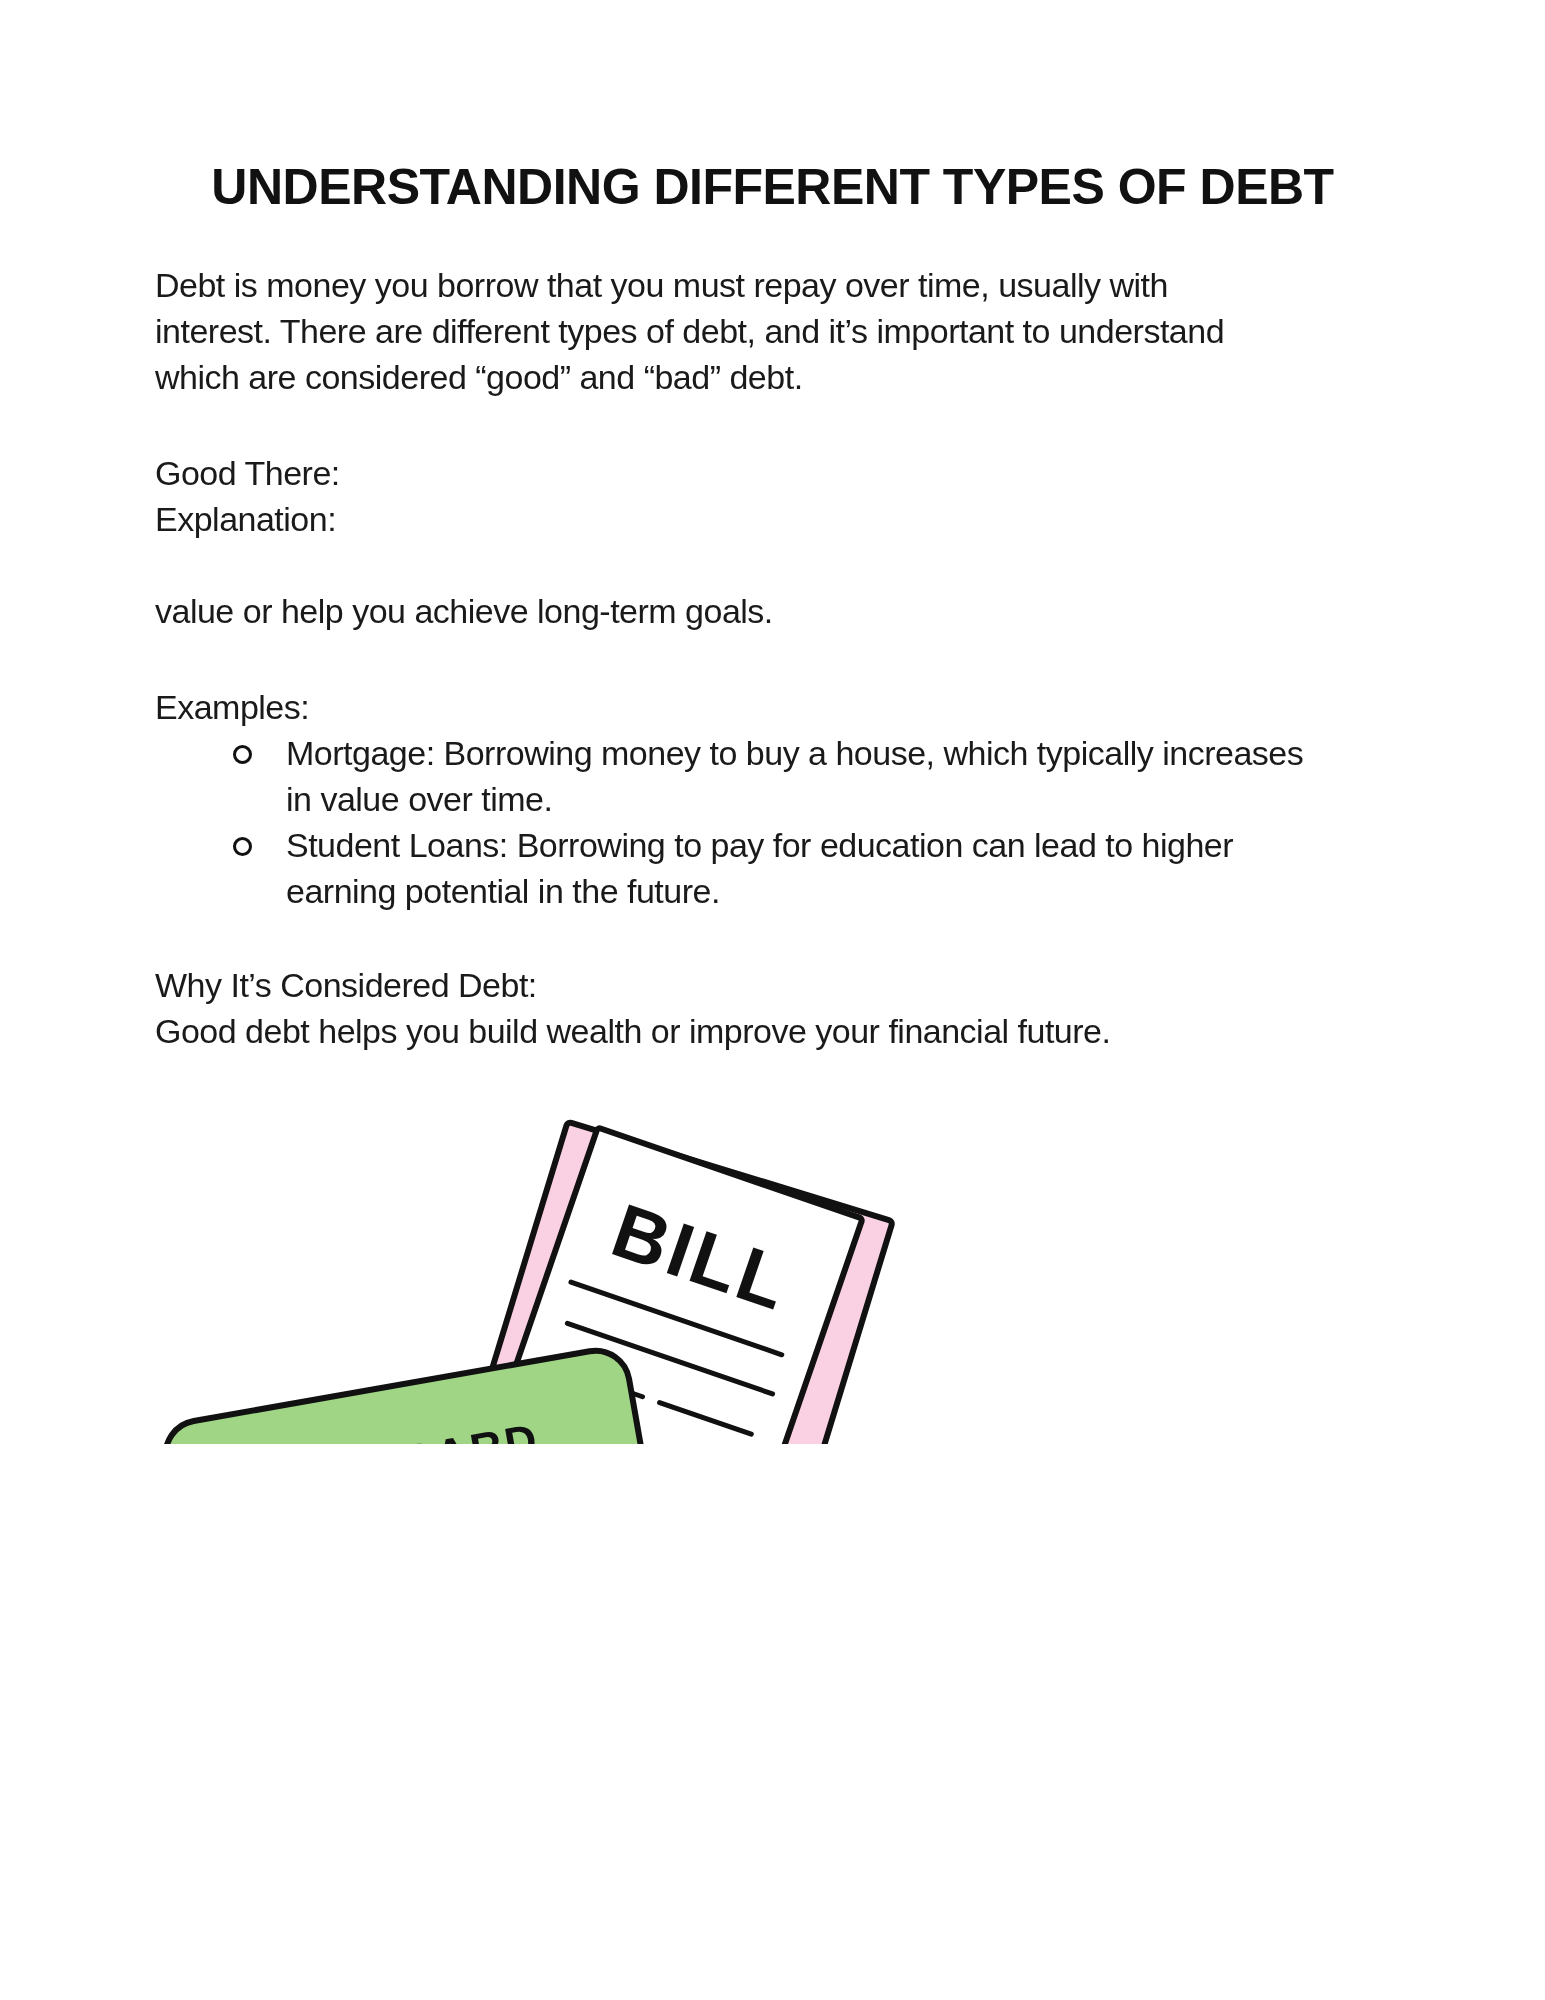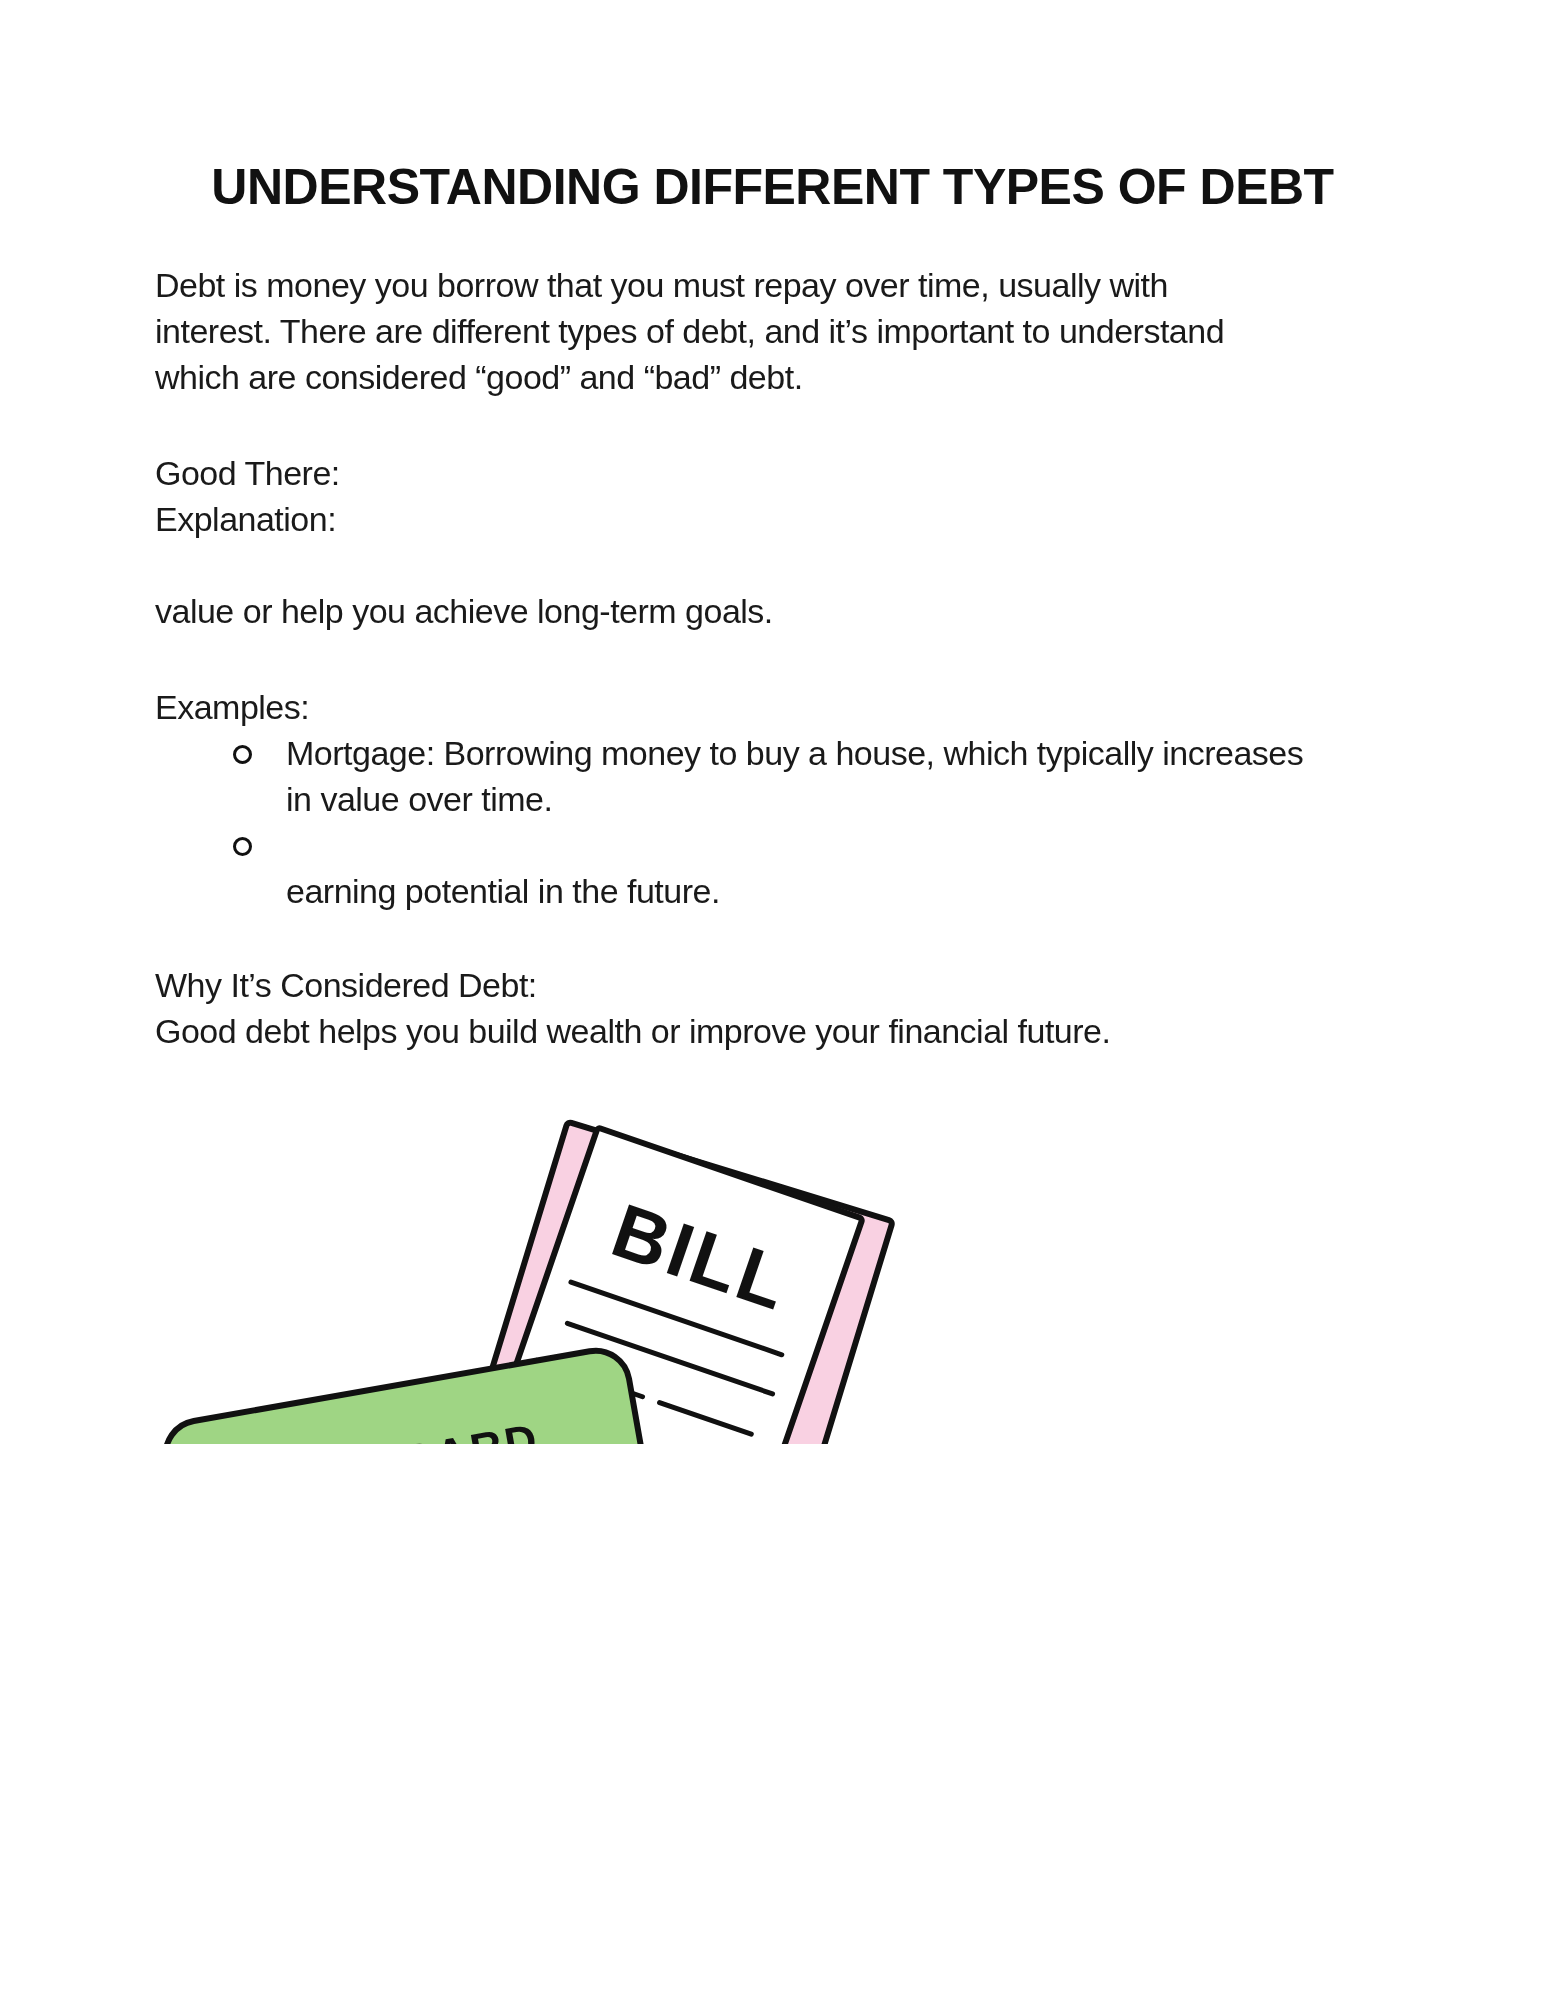--- a/index.html
+++ b/index.html
@@ -68,20 +68,21 @@
   <div class="bodyline" style="top:496px">Explanation:</div>
   <div class="bodyline" style="top:588px">value or help you achieve long-term goals.</div>
 
   <div class="bodyline" style="top:684px">Examples:</div>
 
   <div class="bullet-marker" style="top:745px"></div>
   <div class="bodyline bullet-line" style="top:730px">Mortgage: Borrowing money to buy a house, which typically increases</div>
   <div class="bodyline bullet-line" style="top:776px">in value over time.</div>
 
   <div class="bullet-marker" style="top:837px"></div>
+  <div class="bodyline bullet-line" style="top:822px">Student Loans: Borrowing to pay for education can lead to higher</div>
   <div class="bodyline bullet-line" style="top:868px">earning potential in the future.</div>
 
   <div class="bodyline" style="top:962px">Why It’s Considered Debt:</div>
   <div class="bodyline" style="top:1008px">Good debt helps you build wealth or improve your financial future.</div>
 
   <svg id="illu" viewBox="0 0 820 1000">
 
     <g transform="translate(560,421) rotate(17)">
       <rect x="-170" y="-240" width="340" height="480" rx="4" fill="#F9D1E2" stroke="#111111" stroke-width="6"></rect>
     </g>

